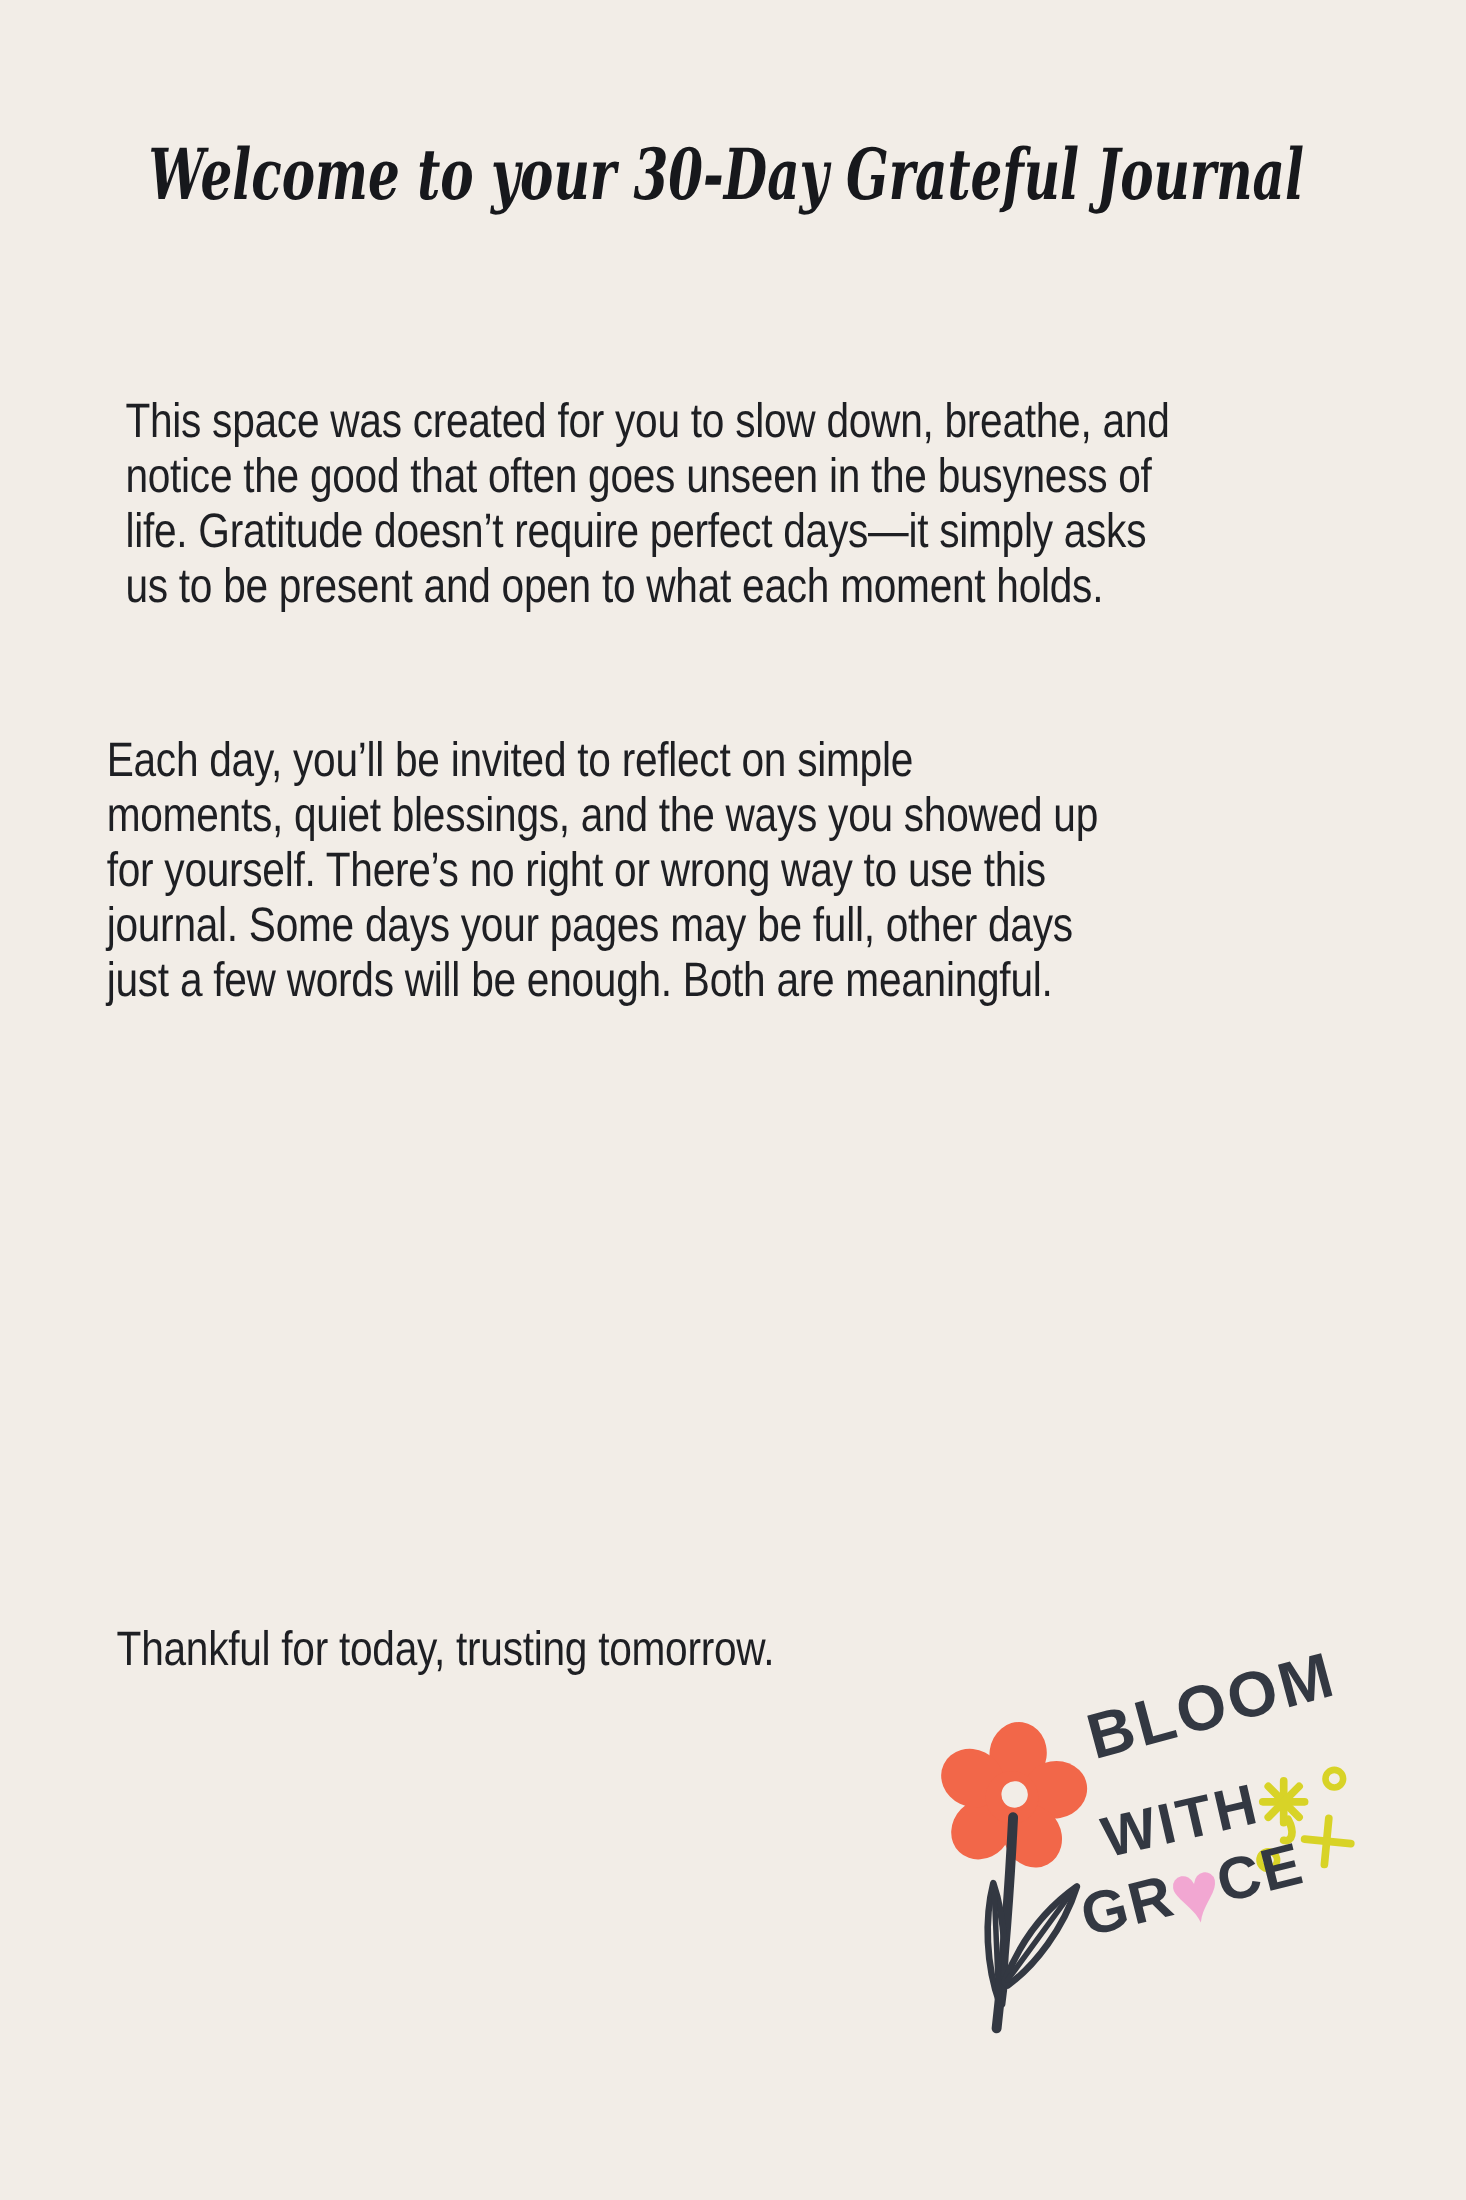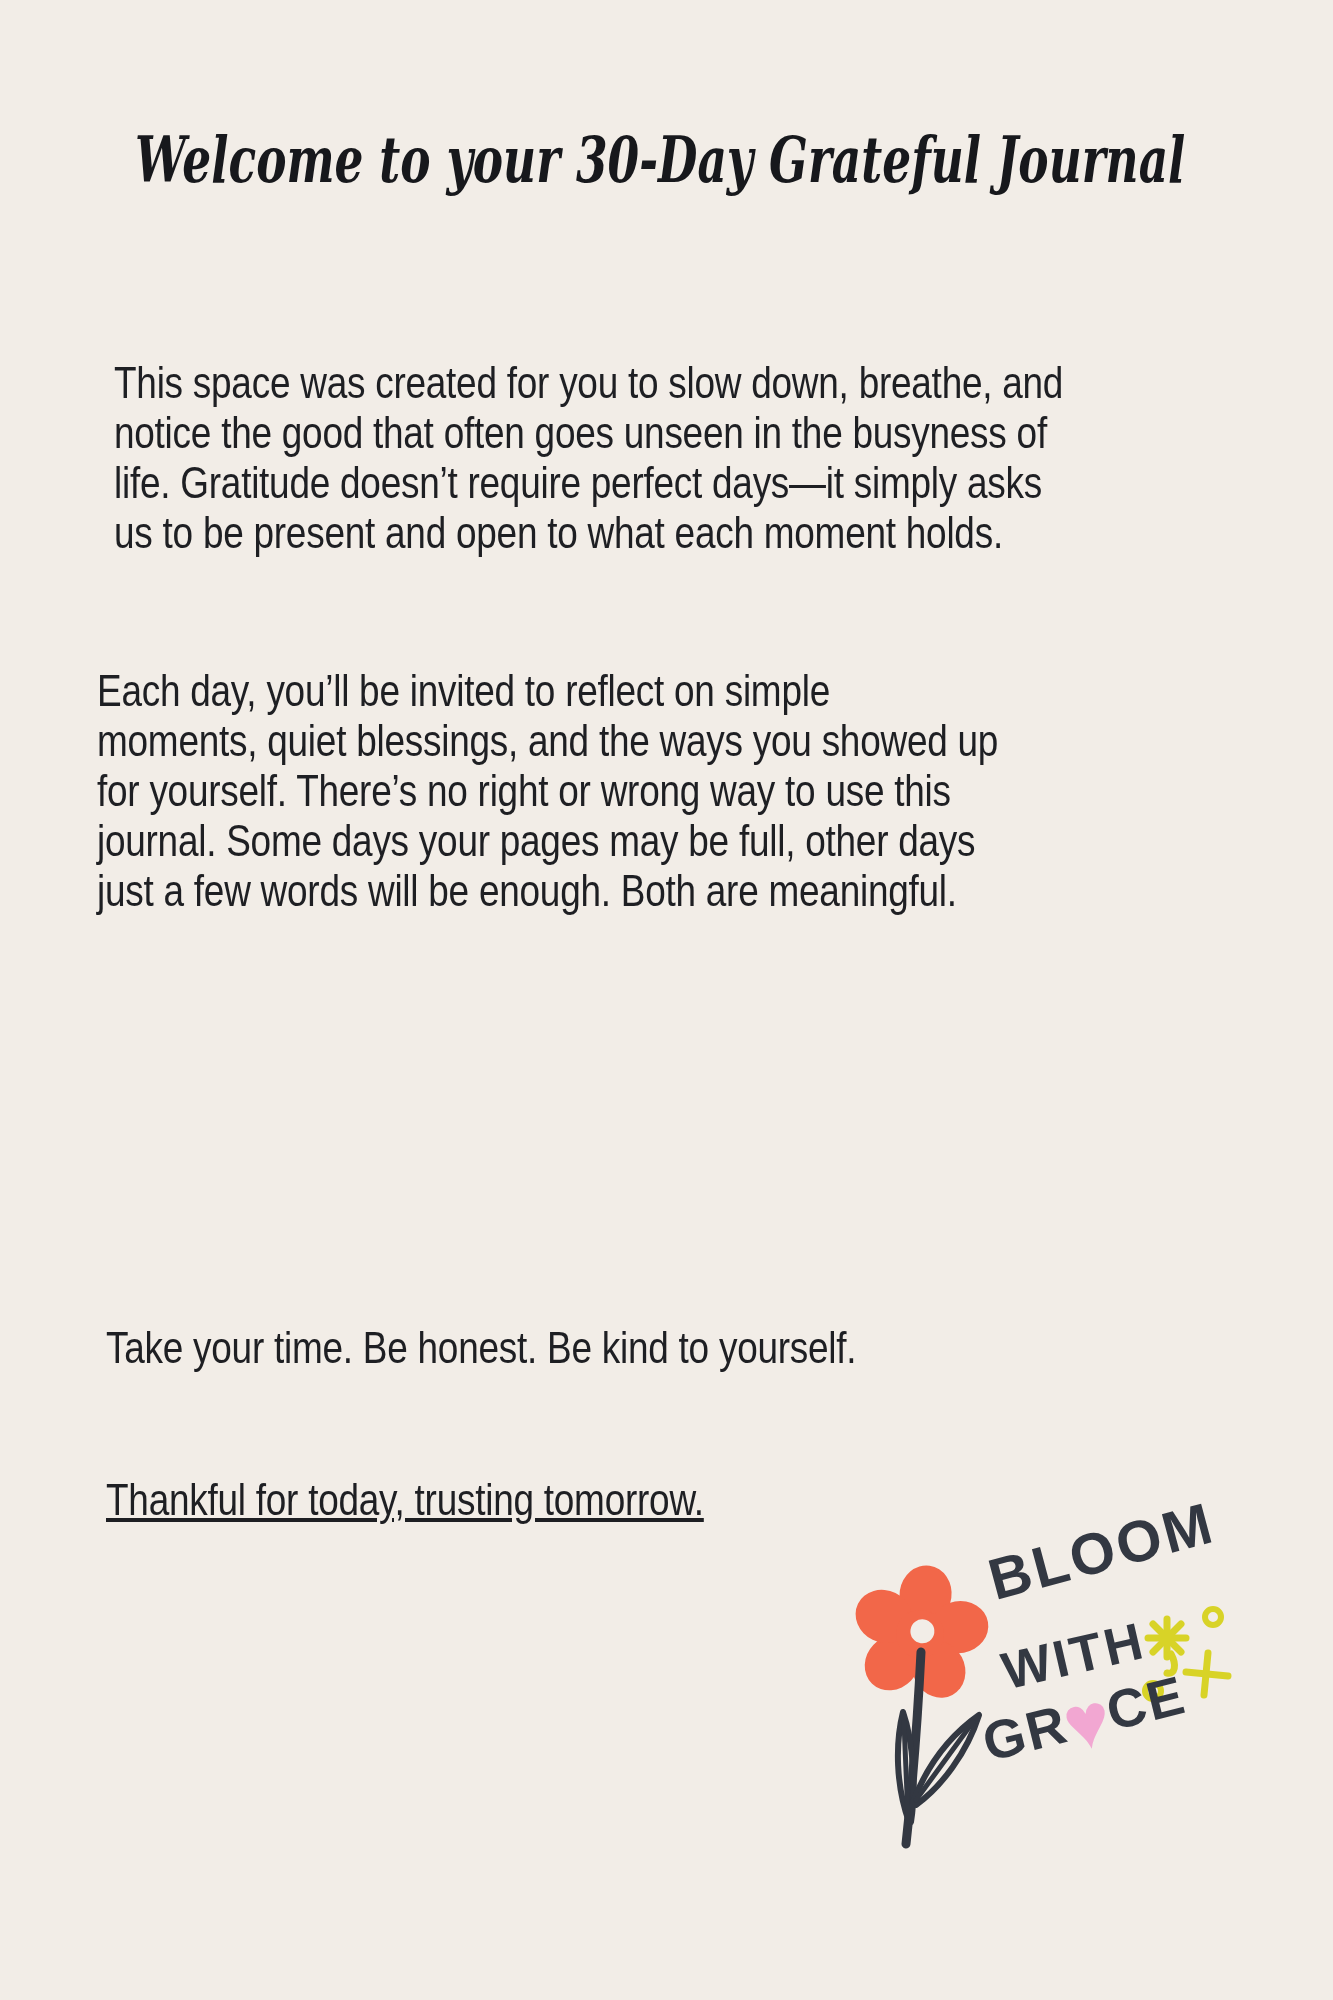--- a/index.html
+++ b/index.html
@@ -37,21 +37,21 @@
     line-height: 50px;
     letter-spacing: -0.3px;
     transform: scaleX(0.84);
     transform-origin: 0 50%;
     color: #1E1F23;
   }
   #para-1 { left: 114px; top: 358px; }
   #para-2 { left: 97px; top: 666px; }
   #para-3 { left: 106px; top: 1020px; }
   #para-4 { left: 106px; top: 1323px; }
-  #para-5 { left: 106px; top: 1475px; text-decoration: underline; }
+  #para-5 { left: 106px; top: 1475px; }
 
   
   .logo-svg { position: absolute; left: 640px; top: 1525px; }
   .logo-line {
     position: absolute;
     font-family: "Liberation Sans", sans-serif;
     font-weight: 700;
     color: #333842;
     white-space: nowrap;
     line-height: 1;
@@ -85,23 +85,20 @@
 
   <div class="para" id="para-2">
     <div class="line">Each day, you’ll be invited to reflect on simple</div>
     <div class="line">moments, quiet blessings, and the ways you showed up</div>
     <div class="line">for yourself. There’s no right or wrong way to use this</div>
     <div class="line">journal. Some days your pages may be full, other days</div>
     <div class="line">just a few words will be enough. Both are meaningful.</div>
   </div>
 
 
-  <div class="para" id="para-4">
-    <div class="line">Take your time. Be honest. Be kind to yourself.</div>
-  </div>
 
   <div class="para" id="para-5">
     <div class="line">Thankful for today, trusting tomorrow.</div>
   </div>
 
   <svg class="logo-svg" width="620" height="345" viewBox="640 1525 620 345" xmlns="http://www.w3.org/2000/svg">
 
     <g transform="translate(920,1634) rotate(8)">
       <g fill="#F26749">
         <ellipse cx="0" cy="-40" rx="26" ry="29" transform="rotate(0)"></ellipse>

